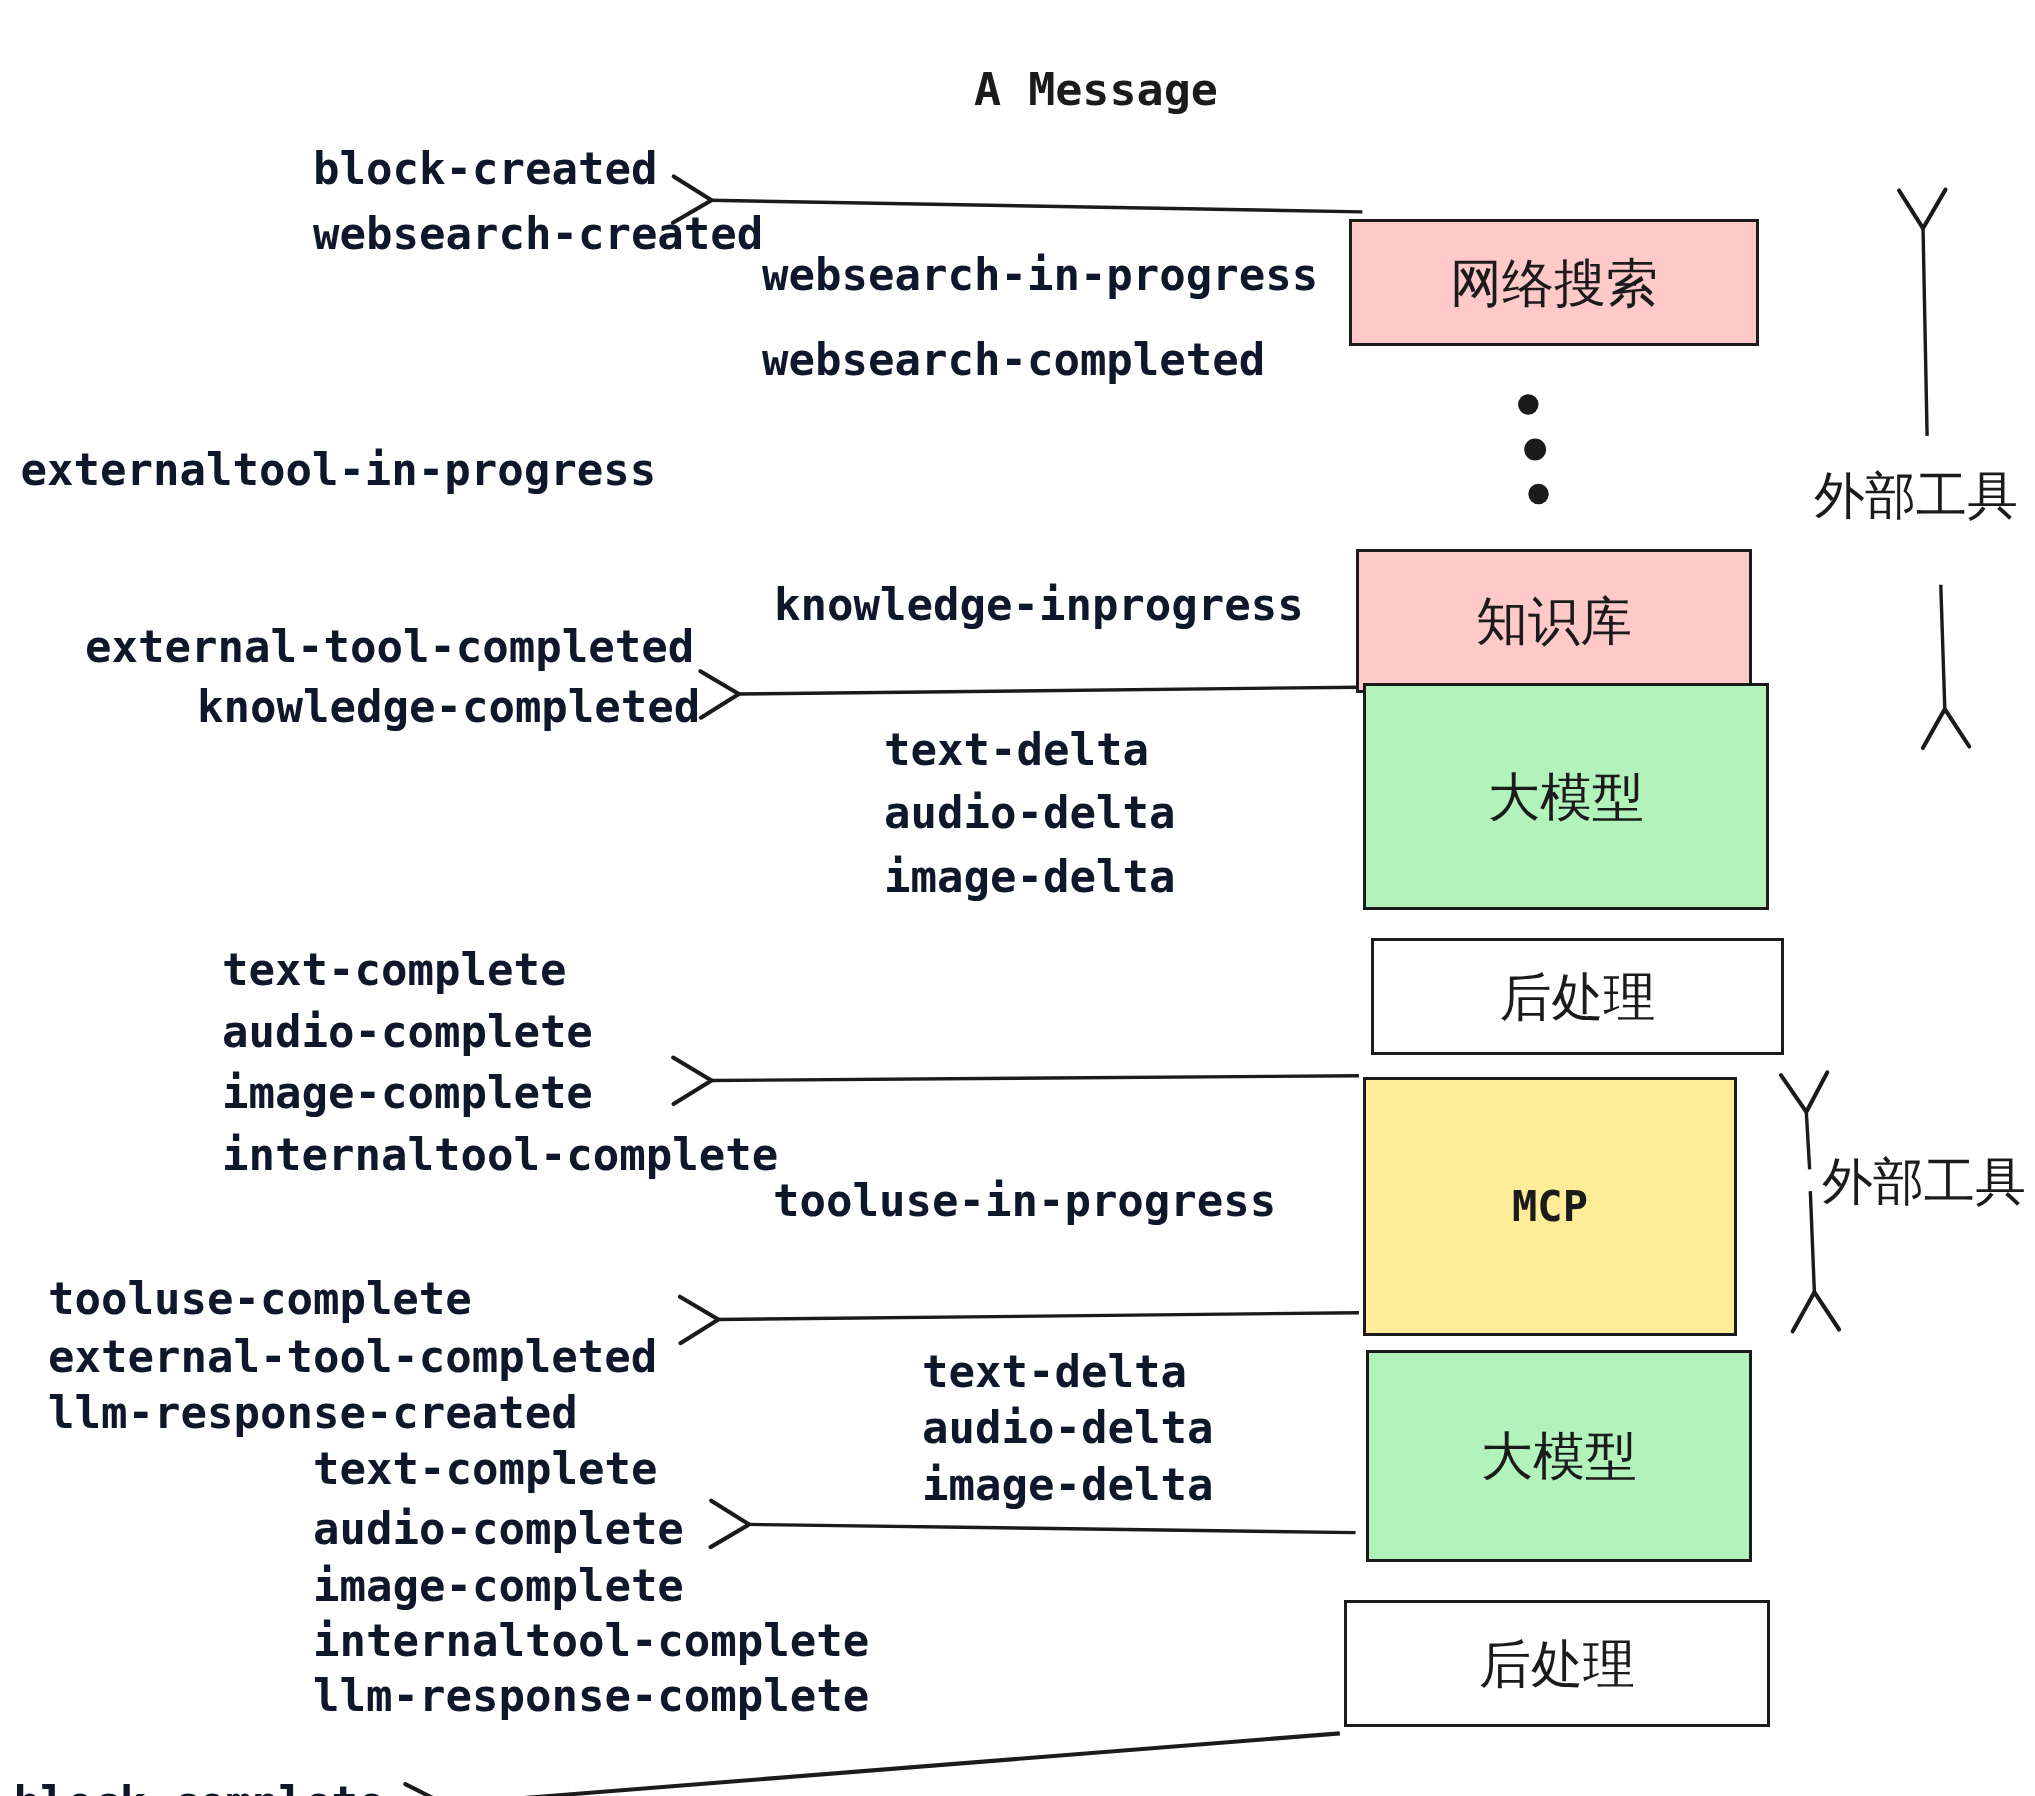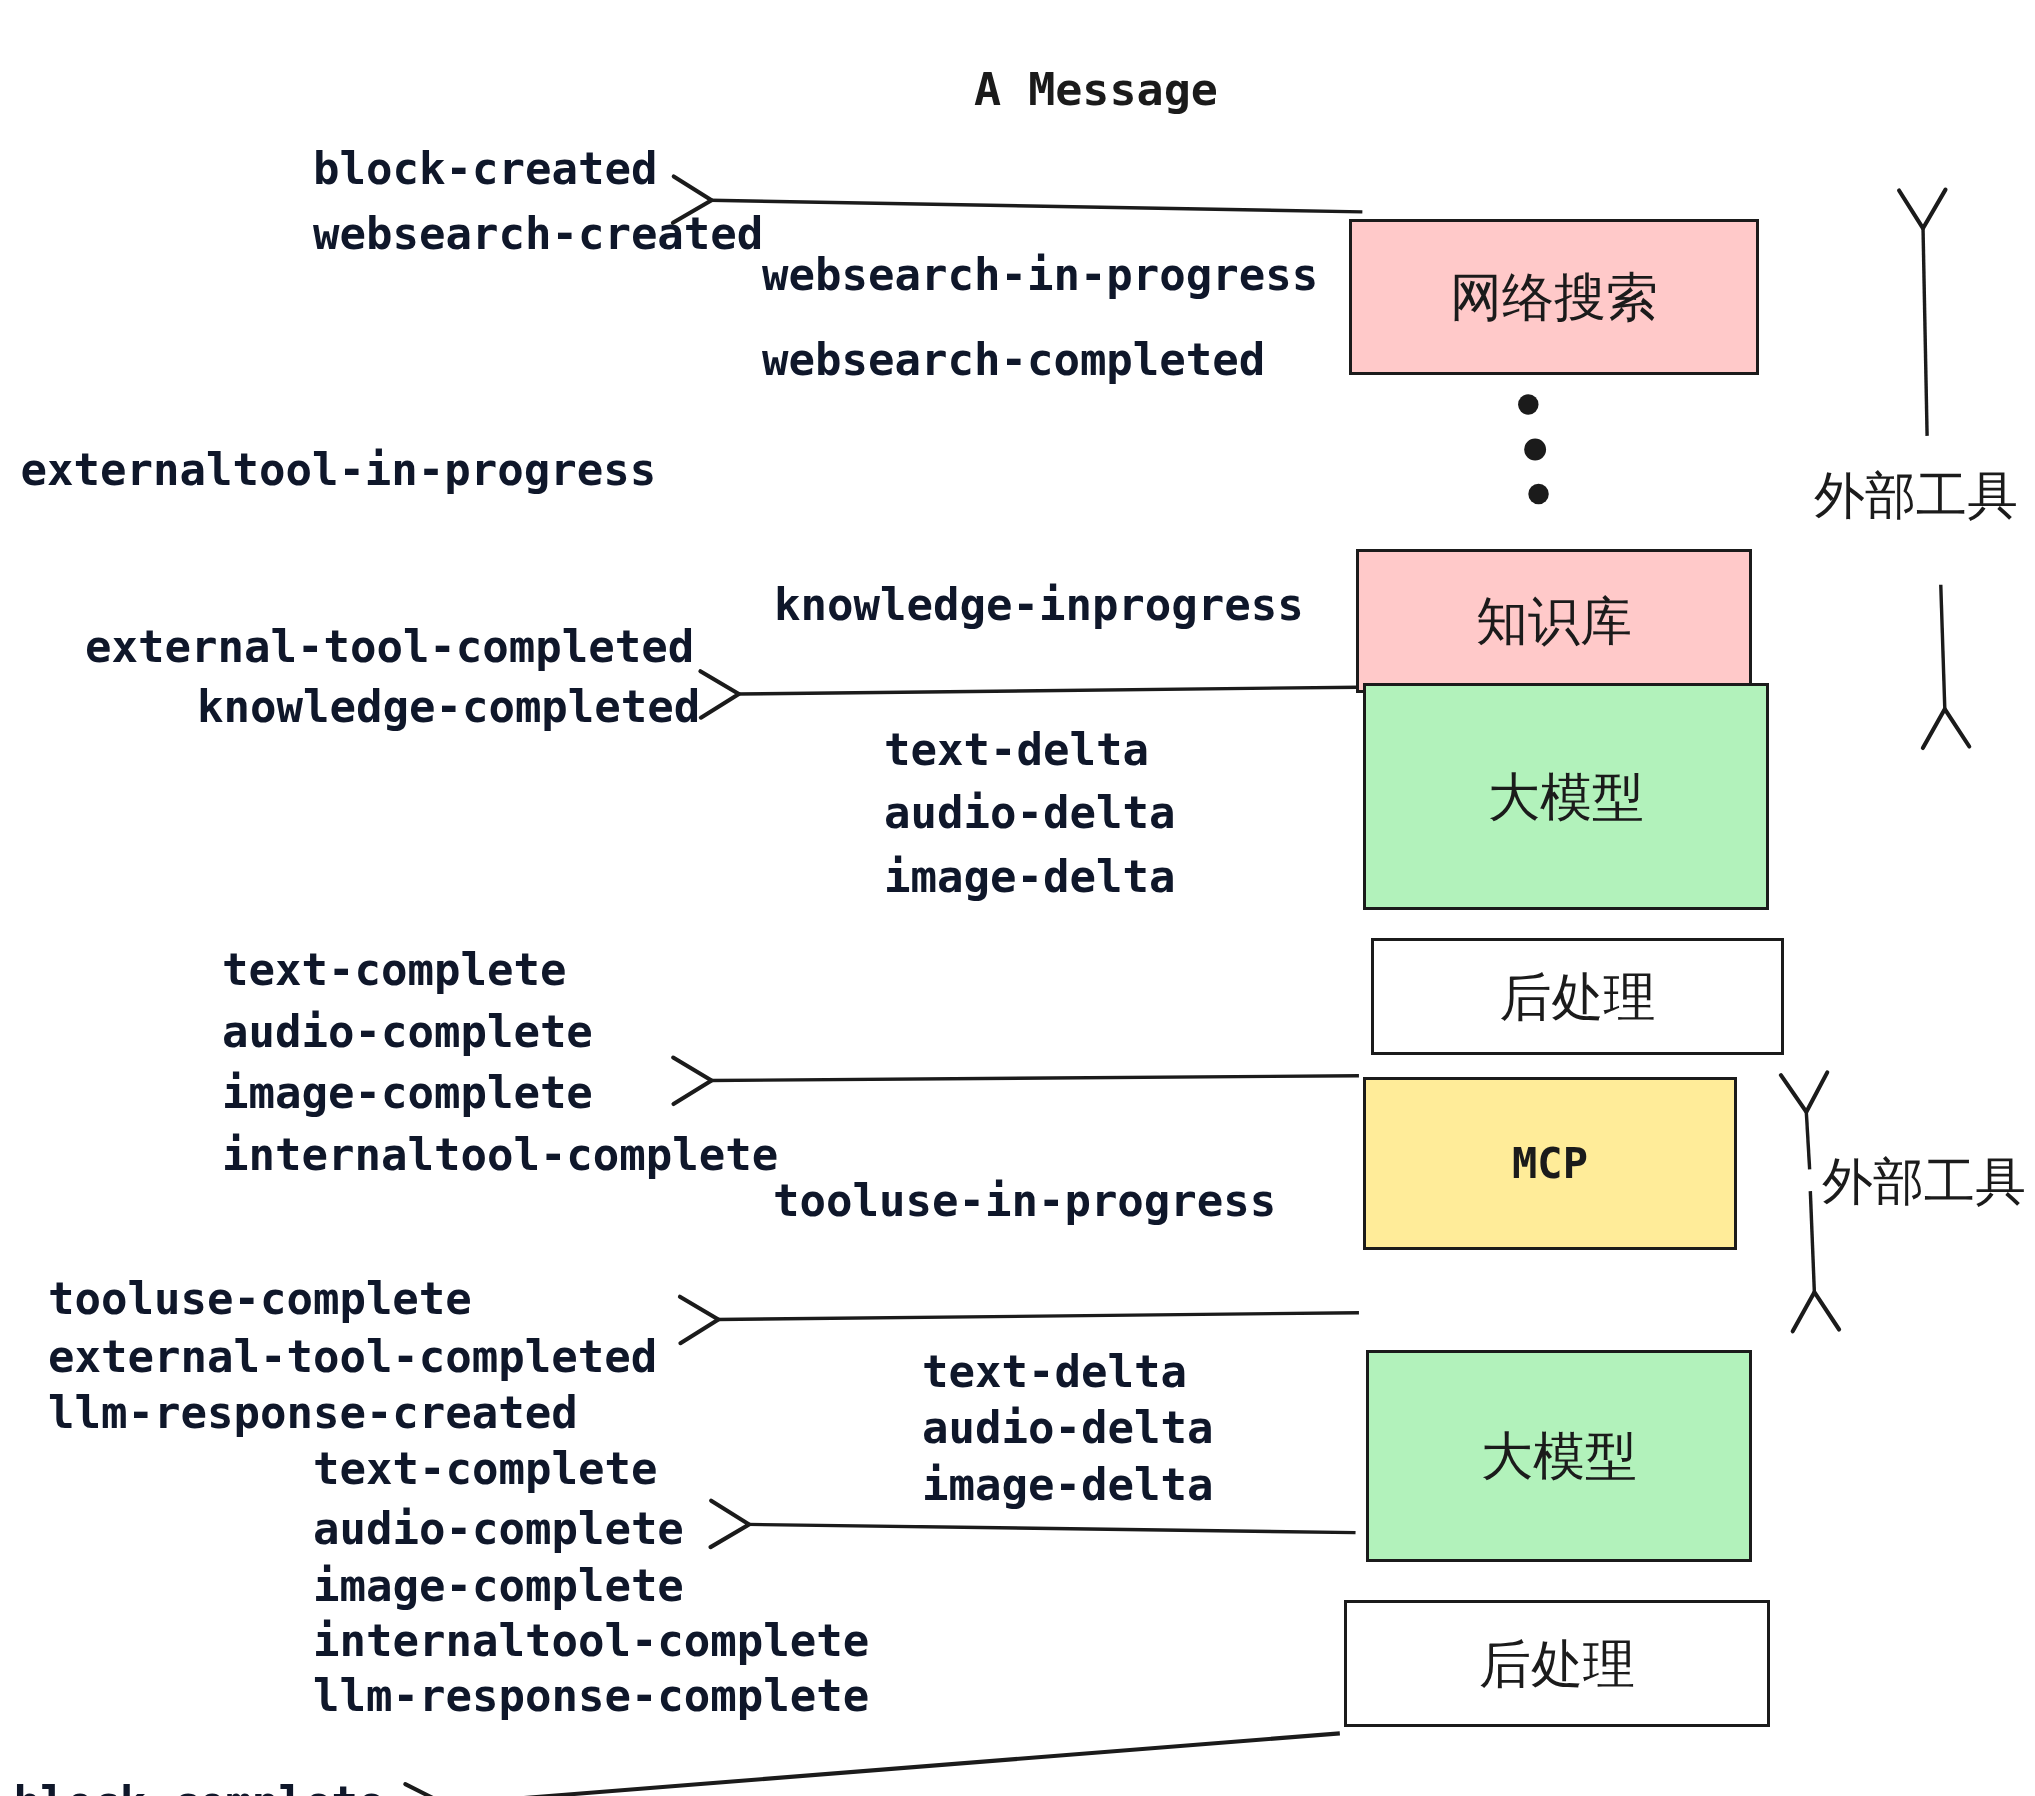--- a/index.html
+++ b/index.html
@@ -115,37 +115,37 @@
   <div class="evt" style="left:313px;top:1399px;">text-complete</div>
   <div class="evt" style="left:313px;top:1459px;">audio-complete</div>
   <div class="evt" style="left:313px;top:1516px;">image-complete</div>
   <div class="evt" style="left:313px;top:1571px;">internaltool-complete</div>
   <div class="evt" style="left:313px;top:1626px;">llm-response-complete</div>
   <div class="evt" style="left:13.7px;top:1733px;">block-complete</div>
   <div class="evt" style="left:922px;top:1302px;">text-delta</div>
   <div class="evt" style="left:922px;top:1358px;">audio-delta</div>
   <div class="evt" style="left:922px;top:1415px;">image-delta</div>
 
-  <div class="box" style="left: 1349px; top: 171px; width: 410px; height: 156px; background: rgb(255, 201, 201);">
+  <div class="box" style="left: 1349px; top: 171px; width: 410px; height: 127px; background: rgb(255, 201, 201);">
     <span class="label">网络搜索</span>
   </div>
 
   <div class="box" style="left: 1356px; top: 501px; width: 396px; height: 144px; background: rgb(255, 201, 201);">
     <span class="label">知识库</span>
   </div>
 
   <div class="box" style="left: 1363px; top: 635px; width: 406px; height: 227px; background: rgb(178, 242, 187);">
     <span class="label">大模型</span>
   </div>
 
   <div class="box" style="left: 1371px; top: 890px; width: 413px; height: 117px; background: rgb(255, 255, 255);">
     <span class="label">后处理</span>
   </div>
 
-  <div class="box" style="left: 1363px; top: 1029px; width: 374px; height: 173px; background: rgb(255, 236, 153);">
+  <div class="box" style="left: 1363px; top: 1029px; width: 374px; height: 259px; background: rgb(255, 236, 153);">
     <span class="label mono">MCP</span>
   </div>
 
   <div class="box" style="left: 1366px; top: 1302px; width: 386px; height: 212px; background: rgb(178, 242, 187);">
     <span class="label">大模型</span>
   </div>
 
   <div class="box" style="left: 1344px; top: 1552px; width: 426px; height: 127px; background: rgb(255, 255, 255);">
     <span class="label">后处理</span>
   </div>

